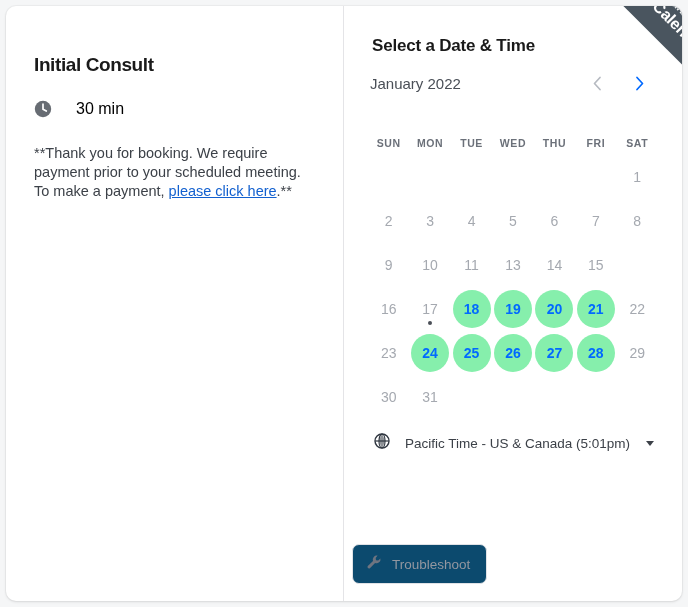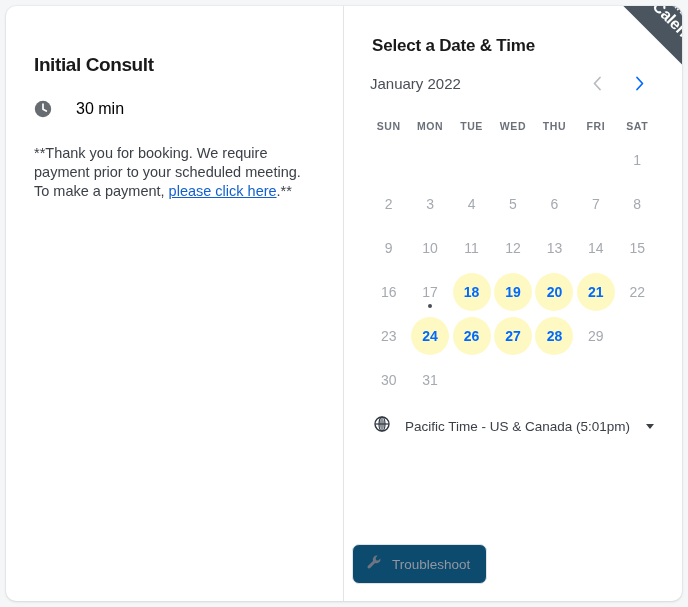--- a/index.html
+++ b/index.html
@@ -131,20 +131,21 @@
 
   .weekday {
     height: 24px;
     display: flex;
     align-items: center;
     justify-content: center;
     font-size: 10.5px;
     font-weight: bold;
     color: #6b7079;
     letter-spacing: 0.6px;
+    margin-top: 17px;
   }
 
   .day-cell {
     height: 44px;
     display: flex;
     align-items: center;
     justify-content: center;
     position: relative;
   }
 
@@ -156,21 +157,21 @@
     align-items: center;
     justify-content: center;
     font-size: 14px;
     color: #a5a9b0;
     background: transparent;
     border: none;
     font-family: "Liberation Sans", sans-serif;
   }
 
   .day-inner.available {
-    background: #fef9c3;
+    background: #86efac;
     color: #0069ff;
     font-weight: bold;
     cursor: pointer;
   }
 
   .day-inner.empty { visibility: hidden; }
 
   .today-dot {
     position: absolute;
     bottom: 6px;
@@ -379,23 +380,20 @@
             <div class="day-cell">
               <button class="day-inner">9</button>
             </div>
             <div class="day-cell">
               <button class="day-inner">10</button>
             </div>
             <div class="day-cell">
               <button class="day-inner">11</button>
             </div>
             <div class="day-cell">
-              <button class="day-inner">12</button>
-            </div>
-            <div class="day-cell">
               <button class="day-inner">13</button>
             </div>
             <div class="day-cell">
               <button class="day-inner">14</button>
             </div>
             <div class="day-cell">
               <button class="day-inner">15</button>
             </div>
           </div>
           <div class="cal-row">
@@ -421,20 +419,23 @@
             <div class="day-cell">
               <button class="day-inner">22</button>
             </div>
           </div>
           <div class="cal-row">
             <div class="day-cell">
               <button class="day-inner">23</button>
             </div>
             <div class="day-cell">
               <button class="day-inner available">24</button>
+            </div>
+            <div class="day-cell">
+              <button class="day-inner available">25</button>
             </div>
             <div class="day-cell">
               <button class="day-inner available">26</button>
             </div>
             <div class="day-cell">
               <button class="day-inner available">27</button>
             </div>
             <div class="day-cell">
               <button class="day-inner available">28</button>
             </div>

